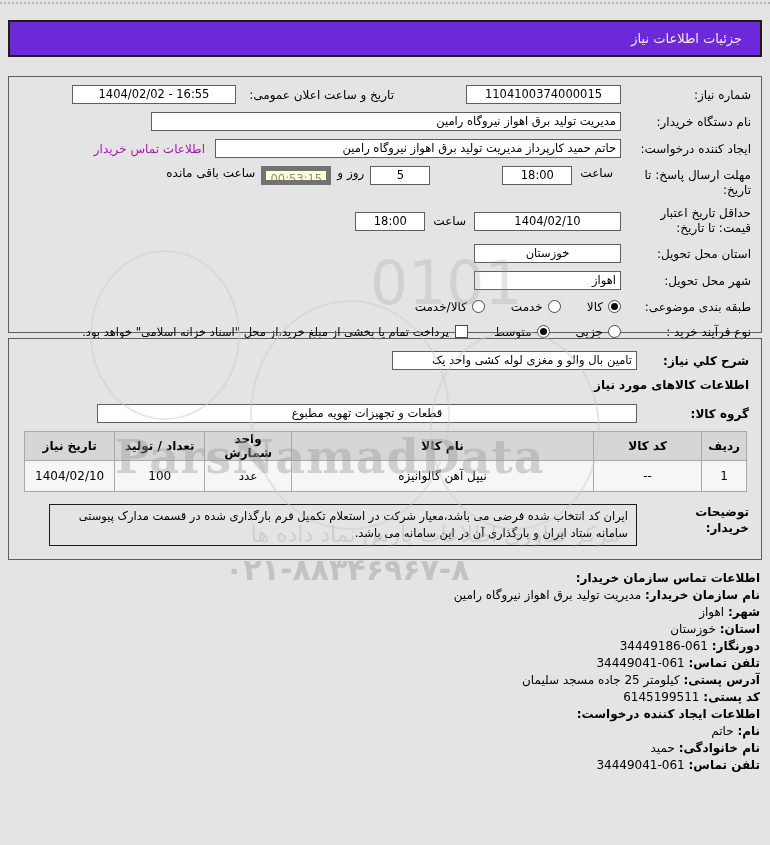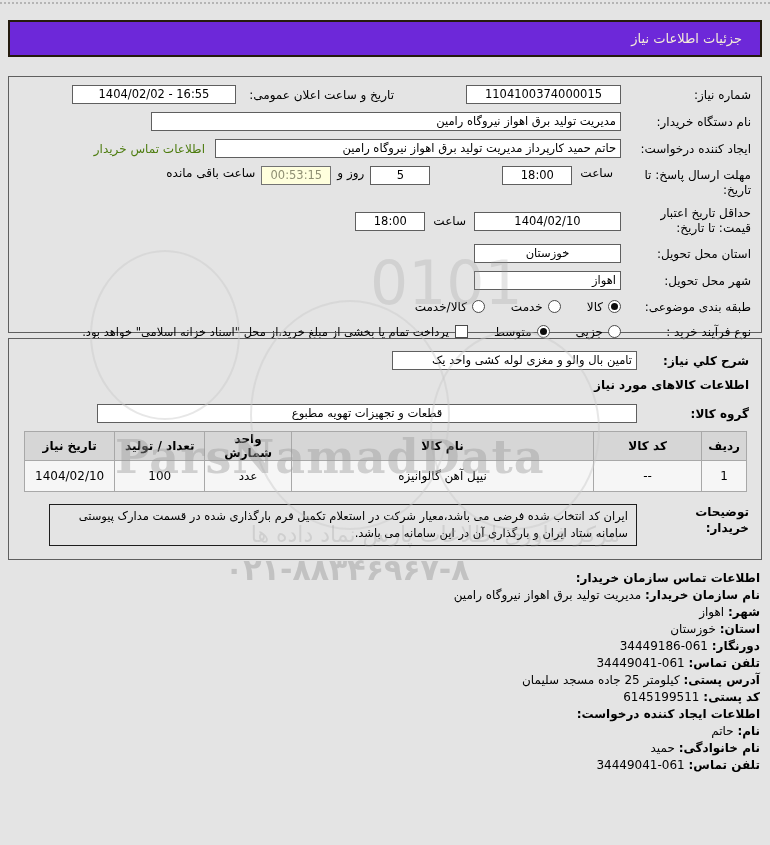--- a/index.html
+++ b/index.html
@@ -45,21 +45,21 @@
   .row.top { align-items:flex-start; }
   .lbl { width:130px; flex:none; line-height:15px; padding-top:2px; }
   .lbl2w { padding-top:0; }
 
   .vbox {
     background:#fff; border:1px solid #5f5f5f; height:19px; line-height:17px;
     padding:0 4px; font-size:11.5px; flex:none; overflow:hidden; white-space:nowrap;
   }
   .num { direction:ltr; unicode-bidi:isolate; text-align:center; }
   .txt-r { text-align:right; }
-  .cdown { background:#ffffdd; border:1px solid #737373; color:#8f8f73; }
+  .cdown { background:#ffffdd; border:5px solid #737373; color:#8f8f73; }
 
   .w155{width:155px;} .w164{width:164px;} .w470{width:470px;} .w406{width:406px;}
   .w147{width:147px;} .w70{width:70px;} .w60{width:60px;}
   .sp72{width:72px;flex:none;} .lblann{width:158px;flex:none;}
   .mh{margin:0 6px;} .mh2{margin:0 8px;}
 
   
   .radio { width:13px; height:13px; border-radius:50%; border:1px solid #4a4a4a; background:#fff; display:inline-block; position:relative; flex:none; margin-left:5px; }
   .radio.sel::after { content:''; position:absolute; top:2px; left:2px; right:2px; bottom:2px; background:#0c0c0c; border-radius:50%; }
   .opt { display:flex; align-items:center; margin-left:26px; }
@@ -74,21 +74,21 @@
 
   table.goods { border-collapse:collapse; width:723px; margin:2px 2px 12px; }
   table.goods th, table.goods td { border:1px solid #a8a8a8; height:27px; padding:0 6px; text-align:center; font-size:12px; }
   table.goods th { background:#d6d6d6; font-weight:bold; }
   table.goods td { background:#f6f6f6; height:31px; }
   .col-row{width:6%;} .col-code{width:15%;} .col-name{width:42%;}
   .col-unit{width:12%;} .col-qty{width:12.5%;} .col-date{width:12.5%;}
 
   .desc-box { border:1px solid #1d1d1d; width:588px; padding:3px 8px; line-height:17px; font-size:11.5px; text-align:right; }
 
-  a.blue-link { color:#4d7c0f; text-decoration:none; margin-right:10px; cursor:pointer; }
+  a.blue-link { color:#a21caf; text-decoration:none; margin-right:10px; cursor:pointer; }
 
   
   .footer { position:absolute; top:570px; right:10px; left:10px; text-align:right; line-height:17px; font-size:12px; }
   .footer .b { font-weight:bold; }
 </style>
 </head>
 <body>
 
 <div class="top-dotted"></div>
 

